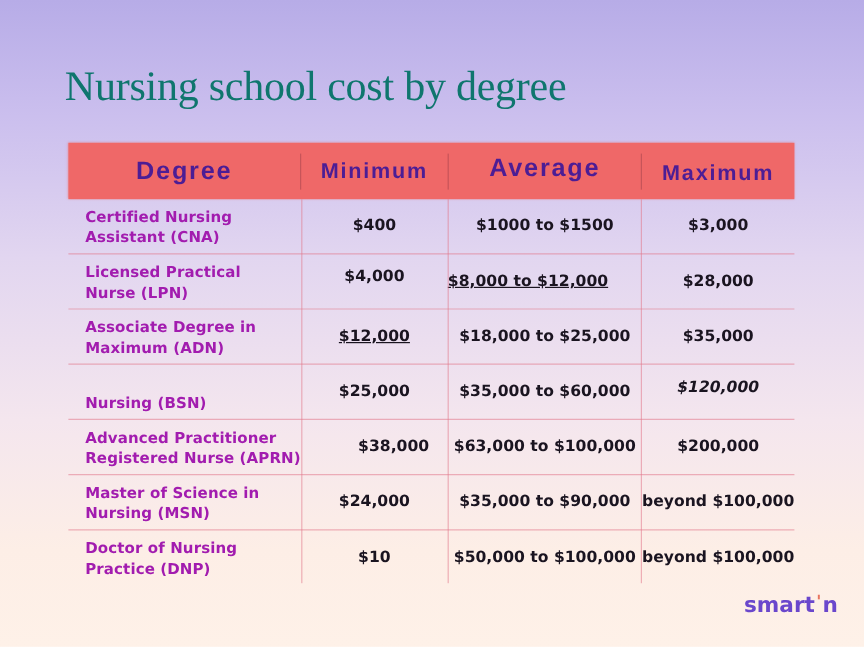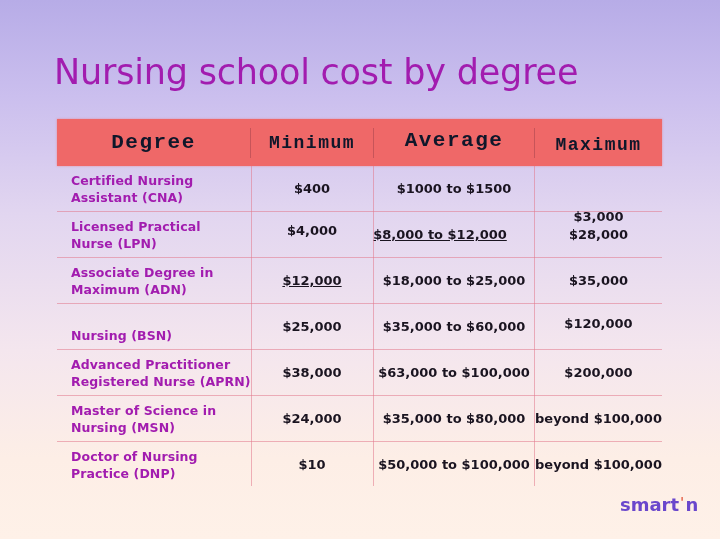--- a/index.html
+++ b/index.html
@@ -13,45 +13,46 @@
       position: relative;
       background: linear-gradient(180deg, #b7ace7 0%, #cbbfee 18%, #e2d6f0 40%, #f4e6ee 65%, #fdeee6 85%, #fef1e8 100%);
       font-family: "DejaVu Sans", sans-serif;
     }
     .title {
       position: absolute;
       left: 54px;
       top: 52px;
       font-size: 35px;
       font-weight: 400;
-      color: #a21caf;
+      color: #0f766e;
       letter-spacing: -0.2px;
       white-space: nowrap;
+      font-family: Liberation Serif, serif;
     }
     .table {
       position: absolute;
       left: 57px;
       top: 119px;
       width: 605px;
     }
     .header {
       position: relative;
       height: 47px;
       background: #ef6868;
       box-shadow: 0 0 2px rgba(239,104,104,0.6);
     }
     .hcell {
       position: absolute;
       top: 0;
       height: 47px;
       display: flex;
       align-items: center;
       justify-content: center;
-      color: #0f172a;
-      font-family: Liberation Mono, monospace;
+      color: #4c1d95;
+      font-family: Liberation Sans, sans-serif;
       font-weight: bold;
       letter-spacing: 1.5px;
     }
     .hdiv {
       position: absolute;
       top: 9px;
       width: 1px;
       height: 30px;
       background: rgba(150, 60, 70, 0.45);
     }
@@ -132,21 +133,21 @@
     <div class="hcell" style="left:478px;width:127px;font-size:18px;top:2px;">Maximum</div>
   </div>
 
   <div class="rows">
     <div class="row">
       <div class="cell deg">
           <div><span>Certified Nursing</span><br><span>Assistant (CNA)</span></div>
         </div>
       <div class="cell val" style="left:194px;width:122px;">$400</div>
       <div class="cell val" style="left:317px;width:160px;">$1000 to $1500</div>
-      <div class="cell val" style="left:478px;width:127px;margin-top:28px;">$3,000</div>
+      <div class="cell val" style="left:478px;width:127px;">$3,000</div>
     </div>
     <div class="row">
       <div class="cell deg">
           <div><span>Licensed Practical</span><br><span>Nurse (LPN)</span></div>
         </div>
       <div class="cell val" style="left:194px;width:122px;top:-4px;">$4,000</div>
       <div class="cell val" style="left:303px;width:160px;text-decoration:underline;">$8,000 to $12,000</div>
       <div class="cell val" style="left:478px;width:127px;">$28,000</div>
     </div>
     <div class="row">
@@ -156,36 +157,36 @@
       <div class="cell val" style="left:194px;width:122px;text-decoration:underline;">$12,000</div>
       <div class="cell val" style="left:317px;width:160px;">$18,000 to $25,000</div>
       <div class="cell val" style="left:478px;width:127px;">$35,000</div>
     </div>
     <div class="row">
       <div class="cell deg">
           <div><br><span>Nursing (BSN)</span></div>
         </div>
       <div class="cell val" style="left:194px;width:122px;">$25,000</div>
       <div class="cell val" style="left:317px;width:160px;">$35,000 to $60,000</div>
-      <div class="cell val" style="left:478px;width:127px;top:-3px;">$120,000</div>
+      <div class="cell val" style="left:478px;width:127px;top:-3px;font-style:italic;">$120,000</div>
     </div>
     <div class="row">
       <div class="cell deg">
           <div><span>Advanced Practitioner</span><br><span>Registered Nurse (APRN)</span></div>
         </div>
-      <div class="cell val" style="left:194px;width:122px;">$38,000</div>
+      <div class="cell val" style="left:194px;width:122px;padding-left:16px;">$38,000</div>
       <div class="cell val" style="left:317px;width:160px;">$63,000 to $100,000</div>
       <div class="cell val" style="left:478px;width:127px;">$200,000</div>
     </div>
     <div class="row">
       <div class="cell deg">
           <div><span>Master of Science in</span><br><span>Nursing (MSN)</span></div>
         </div>
       <div class="cell val" style="left:194px;width:122px;">$24,000</div>
-      <div class="cell val" style="left:317px;width:160px;">$35,000 to $80,000</div>
+      <div class="cell val" style="left:317px;width:160px;">$35,000 to $90,000</div>
       <div class="cell val" style="left:478px;width:127px;">beyond $100,000</div>
     </div>
     <div class="row last">
       <div class="cell deg">
           <div><span>Doctor of Nursing</span><br><span>Practice (DNP)</span></div>
         </div>
       <div class="cell val" style="left:194px;width:122px;">$10</div>
       <div class="cell val" style="left:317px;width:160px;">$50,000 to $100,000</div>
       <div class="cell val" style="left:478px;width:127px;">beyond $100,000</div>
     </div>

